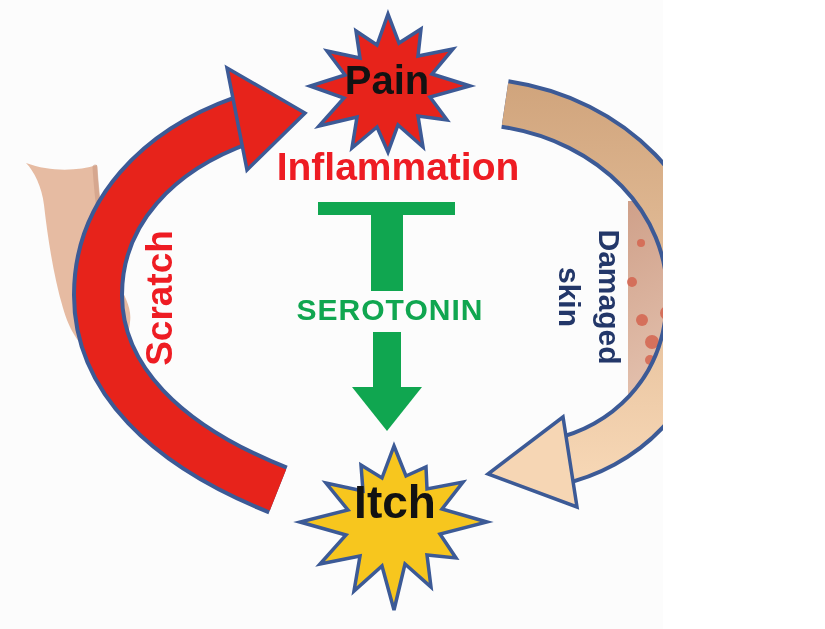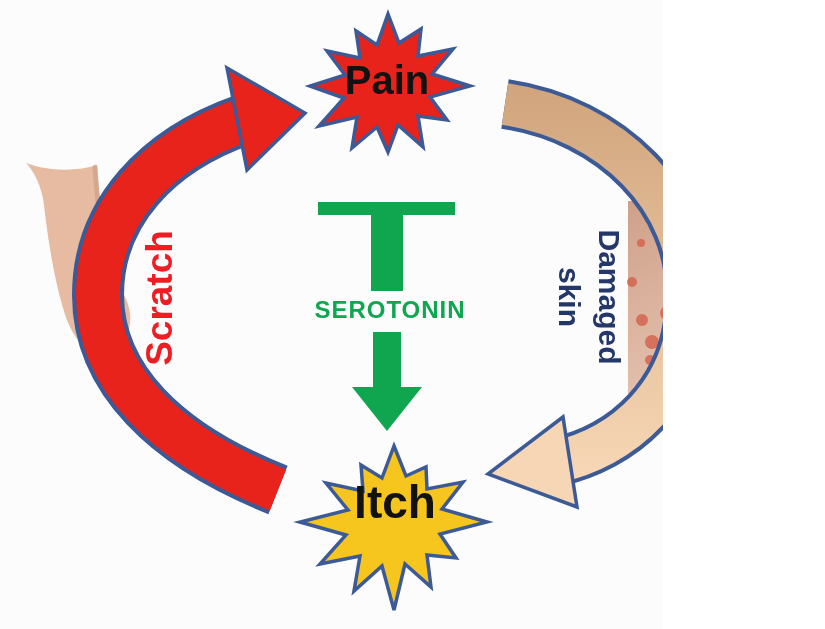--- a/index.html
+++ b/index.html
@@ -15,21 +15,21 @@
     position:absolute;
     font-weight:bold;
     white-space:nowrap;
     transform:translate(-50%,-50%);
     line-height:1.05;
     z-index:5;
   }
   #pain-label{left:387px;top:80px;font-size:40px;color:#121212;}
   #itch-label{left:395px;top:502px;font-size:46px;color:#121212;}
   #inflammation-label{left:398px;top:167px;font-size:39px;color:#ee1c23;}
-  #serotonin-label{left:390px;top:310px;font-size:24px;color:#10a650;letter-spacing:1px;}
+  #serotonin-label{left:390px;top:310px;font-size:30px;color:#10a650;letter-spacing:1px;}
   #scratch-label{left:160px;top:298px;font-size:37px;color:#ee1c23;
                  transform:translate(-50%,-50%) rotate(-90deg);}
   #damaged-skin-label{left:589px;top:297px;font-size:30px;color:#233769;
                  transform:translate(-50%,-50%) rotate(90deg);
                  text-align:center;line-height:1.32;}
   #damaged-skin-label span{display:block;}
 </style>
 </head>
 <body>
 
@@ -113,20 +113,21 @@
                 423,147 398,125 388,152 377,127 352,148 357,117 319,126 344,98 310,86
                 345,75 327,51 360,58 356,31 377,45" fill="#e7231b" stroke="#3c5a96"></polygon>
 
     <polygon stroke-width="3.5" stroke-linejoin="miter" points="394,446 406,476 426,467 427,489 463,482 442,509 487,522 440,534 456,558
                 427,555 431,587 405,564 394,610 382,566 354,591 360,556 320,564 346,535
                 300,522 348,510 326,483 363,491 361,465 382,478" fill="#f7c61e" stroke="#3c5a96"></polygon>
   </svg>
 
   <div class="label" id="pain-label">Pain</div>
 
+  <div class="label" id="inflammation-label">Inflammation</div>
 
   <div class="label" id="serotonin-label">SEROTONIN</div>
 
   <div class="label" id="itch-label">Itch</div>
 
   <div class="label" id="scratch-label">Scratch</div>
 
   <div class="label" id="damaged-skin-label">
     <span>Damaged</span>
     <span>skin</span>

